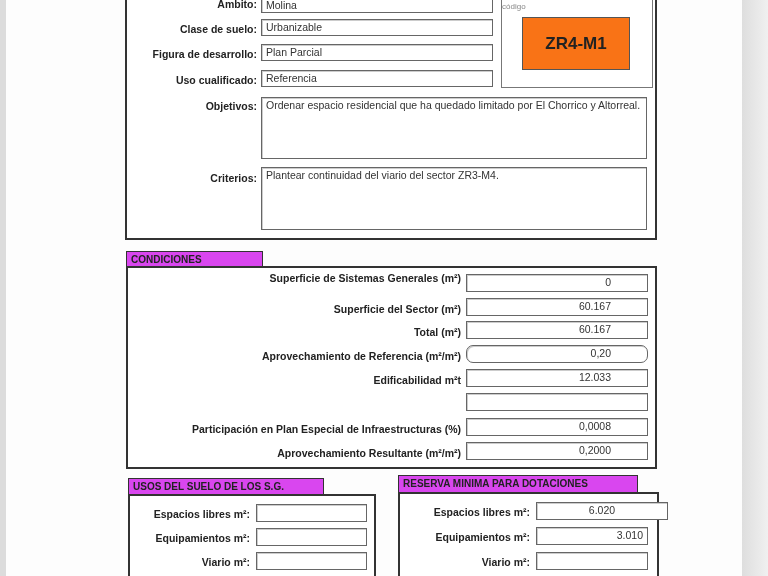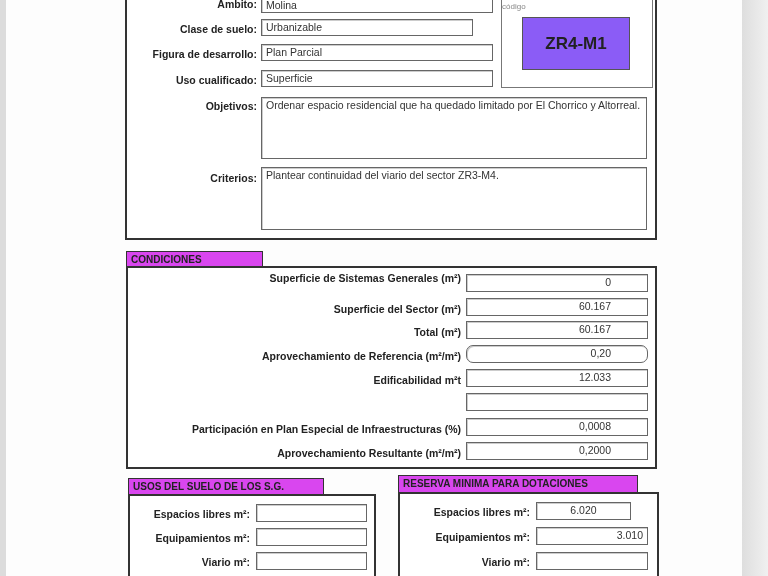--- a/index.html
+++ b/index.html
@@ -5,40 +5,40 @@
   html,body{margin:0;padding:0;}
   body{width:768px;height:576px;overflow:hidden;background:#fdfdfd;position:relative;font-family:"Liberation Sans",sans-serif;color:#222;}
   .leftstrip{position:absolute;left:0;top:0;width:6px;height:576px;background:#dcdcdc;}
   .rightstrip{position:absolute;left:742px;top:0;width:26px;height:576px;background:linear-gradient(90deg,#dedede,#f0f0f0);}
   .abs{position:absolute;}
   .frame{position:absolute;border:2px solid #333;background:#fff;box-sizing:border-box;}
   .box{position:absolute;border:1px solid #666;background:#fff;box-sizing:border-box;font-size:10.5px;color:#333;padding:1px 4px;line-height:13px;box-shadow:inset 1px 1px 0 #ccc;}
   .num{text-align:right;padding-right:36px;}
   .lbl{position:absolute;font-size:10.5px;font-weight:bold;color:#222;text-align:right;white-space:nowrap;}
   .tab{position:absolute;border:1.5px solid #333;border-bottom:none;background:#d946ef;font-size:10px;font-weight:bold;padding:2px 4px;box-sizing:border-box;white-space:nowrap;}
-  .code{position:absolute;border:1px solid #555;background:#8b5cf6;font-size:17px;font-weight:bold;text-align:center;box-sizing:border-box;}
+  .code{position:absolute;border:1px solid #555;background:#f97316;font-size:17px;font-weight:bold;text-align:center;box-sizing:border-box;}
 </style>
 </head>
 <body>
 
 <div class="leftstrip"></div>
 <div class="rightstrip"></div>
 
 <div class="frame" style="left:125px;top:-10px;width:532px;height:250px;">
   <div class="lbl" style="left:0;top:6px;width:130px;">Ámbito:</div>
   <div class="box" style="left:134px;top:5px;width:232px;height:16px;">Molina</div>
 
   <div class="lbl" style="left:0;top:31px;width:130px;">Clase de suelo:</div>
-  <div class="box" style="left:134px;top:27px;width:212px;height:17px;">Urbanizable</div>
+  <div class="box" style="left:134px;top:27px;width:232px;height:17px;">Urbanizable</div>
 
   <div class="lbl" style="left:0;top:56px;width:130px;">Figura de desarrollo:</div>
   <div class="box" style="left:134px;top:52px;width:232px;height:17px;">Plan Parcial</div>
 
   <div class="lbl" style="left:0;top:82px;width:130px;">Uso cualificado:</div>
-  <div class="box" style="left:134px;top:78px;width:232px;height:17px;">Superficie</div>
+  <div class="box" style="left:134px;top:78px;width:232px;height:17px;">Referencia</div>
 
   <div class="lbl" style="left:0;top:108px;width:130px;">Objetivos:</div>
   <div class="box" style="left:134px;top:105px;width:386px;height:62px;">Ordenar espacio residencial que ha quedado limitado por El Chorrico y Altorreal.</div>
 
   <div class="lbl" style="left:0;top:180px;width:130px;">Criterios:</div>
   <div class="box" style="left:134px;top:175px;width:386px;height:63px;">Plantear continuidad del viario del sector ZR3-M4.</div>
 
   <div class="abs" style="left:374px;top:0;width:150px;height:95px;border:1px solid #777;border-top:none;">
     <div class="abs" style="left:0;top:10px;width:150px;text-align:left;font-size:8px;color:#888;">código</div>
     <div class="code" style="left:20px;top:25px;width:108px;height:53px;line-height:51px;">ZR4-M1</div>
@@ -78,19 +78,19 @@
   <div class="lbl" style="right:124px;top:36px;">Equipamientos m²:</div>
   <div class="box" style="left:126px;top:32px;width:111px;height:18px;"></div>
   <div class="lbl" style="right:124px;top:60px;">Viario m²:</div>
   <div class="box" style="left:126px;top:56px;width:111px;height:18px;"></div>
 
 </div>
 
 <div class="tab" style="left:398px;top:475px;width:240px;height:18px;">RESERVA MINIMA PARA DOTACIONES</div>
 <div class="frame" style="left:398px;top:492px;width:261px;height:100px;">
   <div class="lbl" style="right:127px;top:12px;">Espacios libres m²:</div>
-  <div class="box" style="left:136px;top:8px;width:95px;height:18px;text-align:center;">6.020</div>
+  <div class="box" style="left:136px;top:8px;width:132px;height:18px;text-align:center;">6.020</div>
   <div class="lbl" style="right:127px;top:37px;">Equipamientos m²:</div>
   <div class="box" style="left:136px;top:33px;width:112px;height:18px;text-align:right;">3.010</div>
   <div class="lbl" style="right:127px;top:62px;">Viario m²:</div>
   <div class="box" style="left:136px;top:58px;width:112px;height:18px;"></div>
 
 </div>
 
 </body></html>

